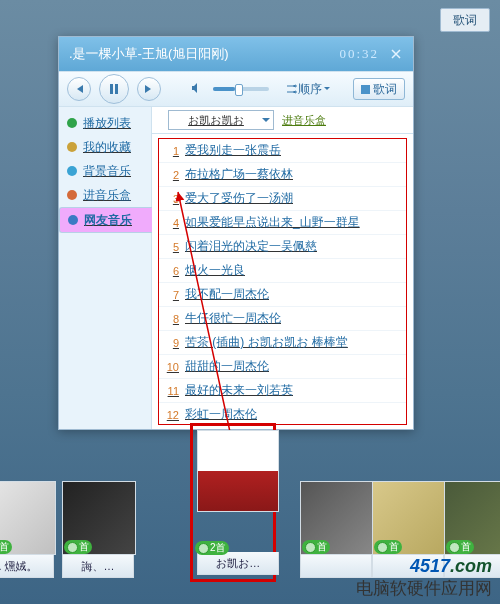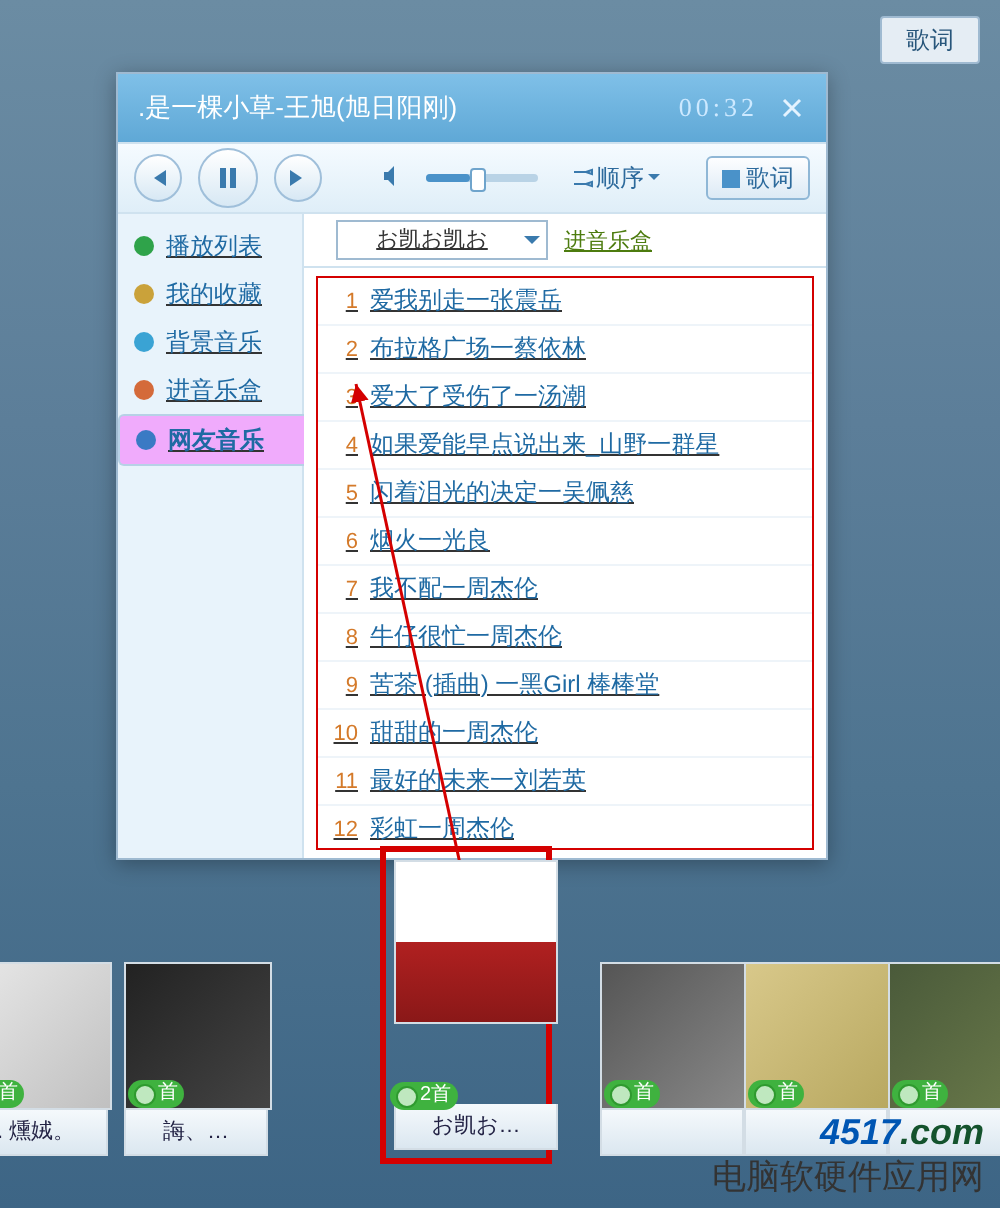--- a/index.html
+++ b/index.html
@@ -198,21 +198,21 @@
           <div class="row">
             <span class="n">7</span>
             <span class="t">我不配一周杰伦</span>
           </div>
           <div class="row">
             <span class="n">8</span>
             <span class="t">牛仔很忙一周杰伦</span>
           </div>
           <div class="row">
             <span class="n">9</span>
-            <span class="t">苦茶 (插曲) 一黑Girl 棒棒堂</span>
+            <span class="t">苦茶 (插曲) お凯お凯お 棒棒堂</span>
           </div>
           <div class="row">
             <span class="n">10</span>
             <span class="t">甜甜的一周杰伦</span>
           </div>
           <div class="row">
             <span class="n">11</span>
             <span class="t">最好的未来一刘若英</span>
           </div>
           <div class="row">

